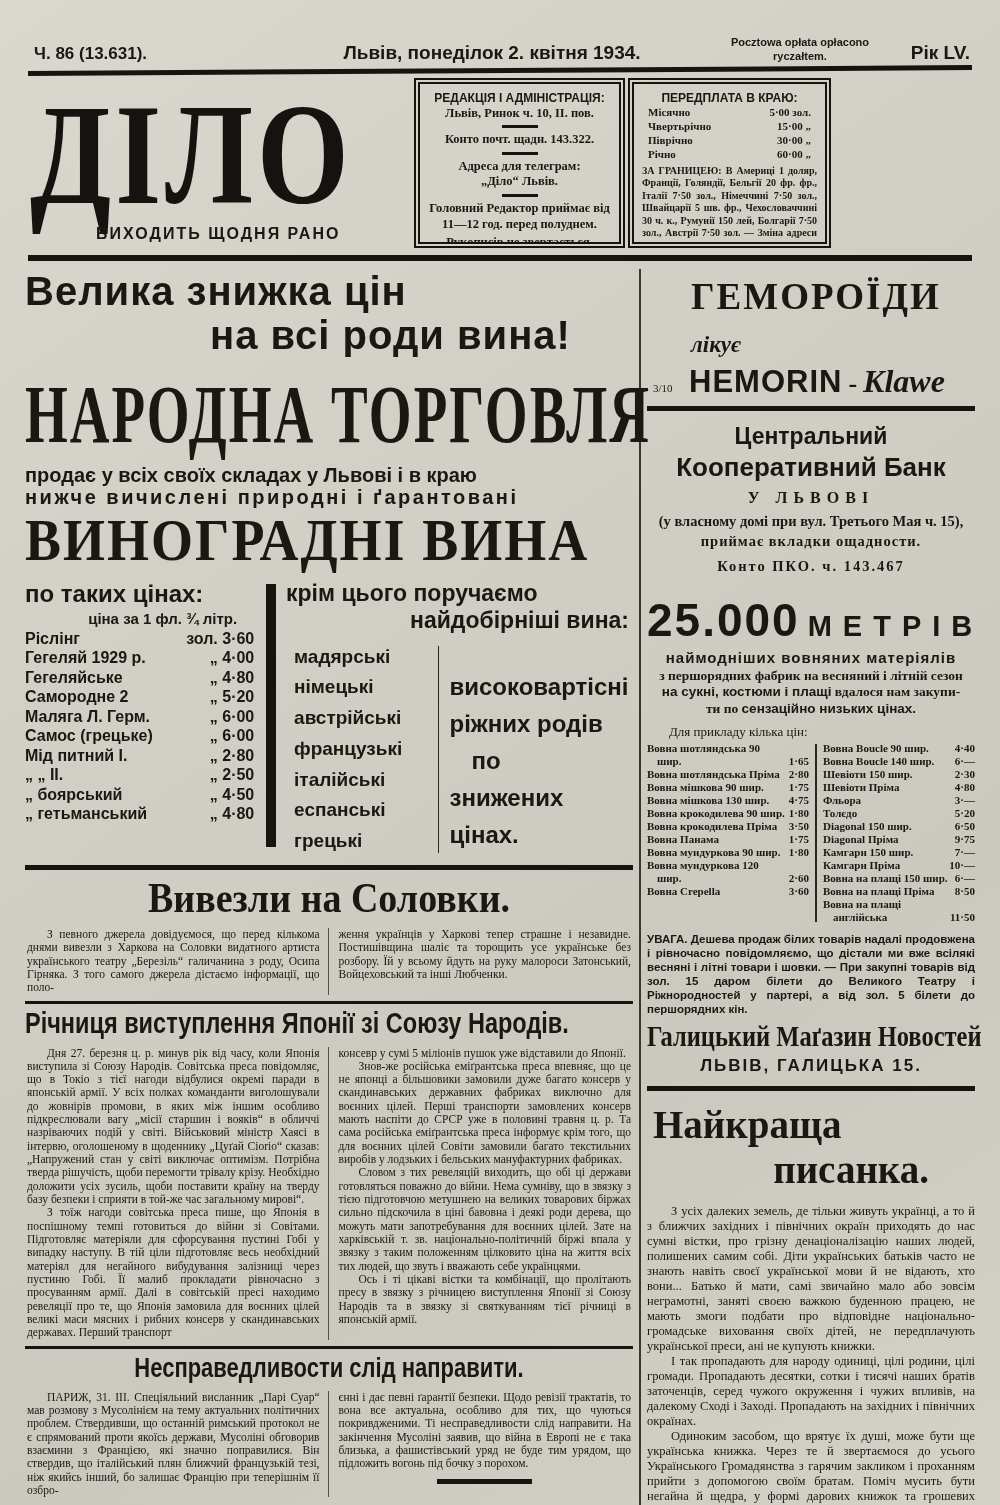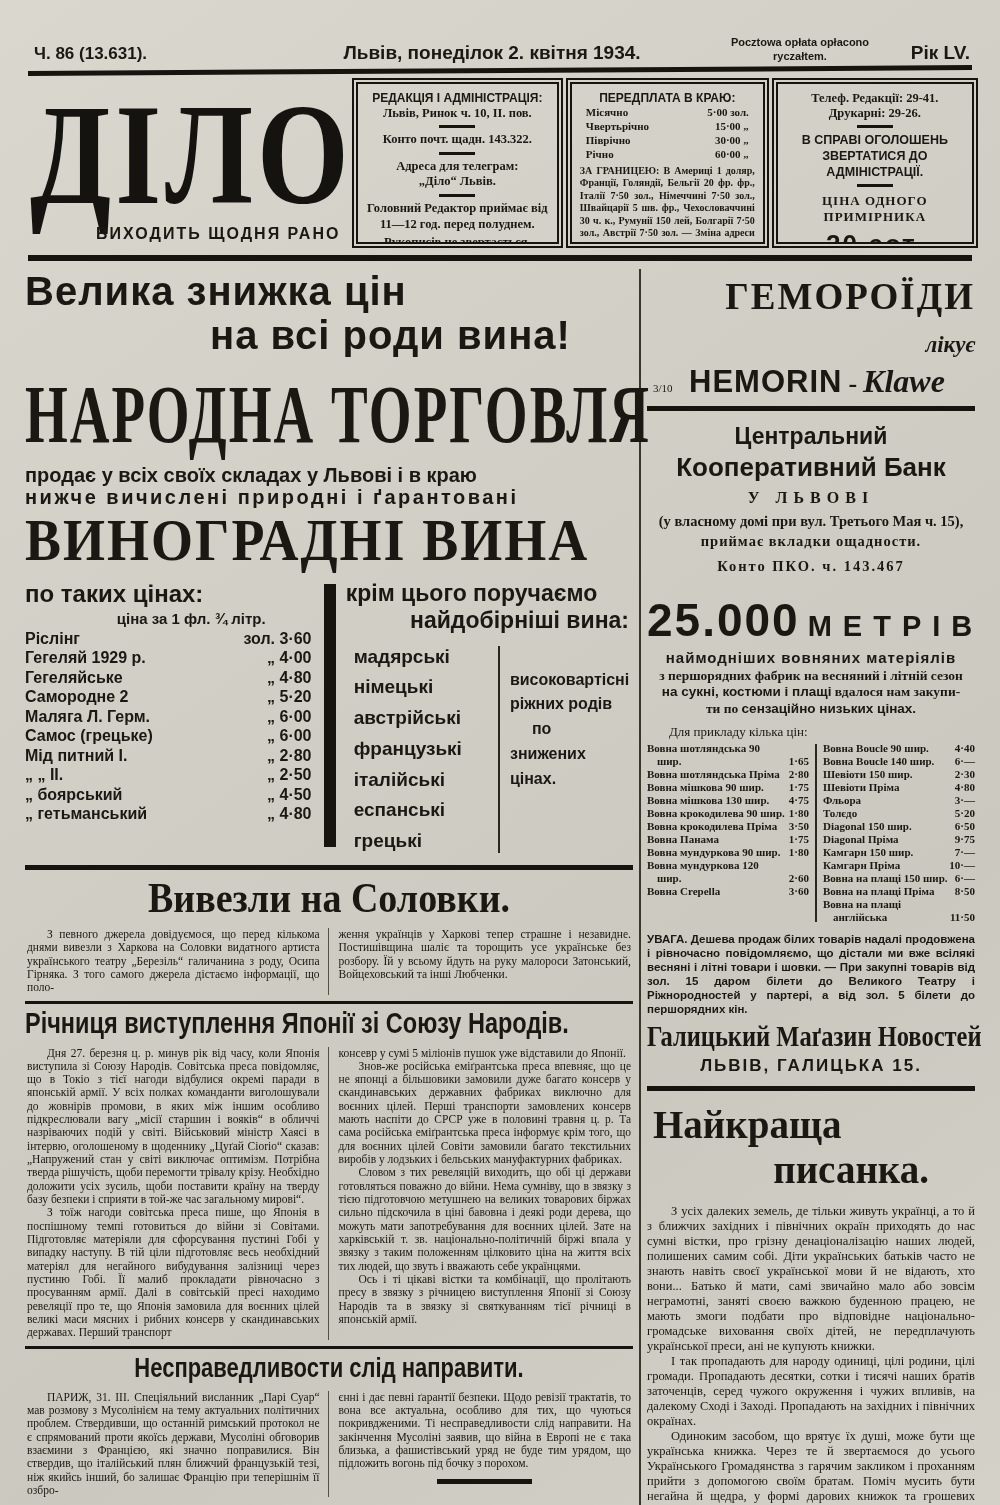--- a/index.html
+++ b/index.html
@@ -61,37 +61,37 @@
   .wa-pl-n{font-size:15px;text-align:center;margin:2px 0 2px 40px;}
   .price-row{display:flex;justify-content:space-between;font-size:16px;line-height:1.22;}
   .pr-p{padding-right:6px;}
   .thickbar{width:13px;background:#17140f;margin:4px 10px 10px 6px;}
   .wa-more{flex:1;font-family:"Liberation Sans",sans-serif;font-weight:bold;}
   .wa-more-h1{font-size:23px;}
   .wa-more-h2{font-size:23px;text-align:right;padding-right:4px;}
   .wa-more-body{display:flex;margin-top:8px;}
   .countries{width:138px;font-size:19px;line-height:1.62;padding-left:8px;}
   .vline{width:2px;background:#2a2620;margin:4px 10px;}
-  .wa-note{font-size:16px;line-height:1.55;padding-top:26px;}
+  .wa-note{font-size:24px;line-height:1.55;padding-top:26px;}
   .wa-note .n3{padding-left:22px;}
   
   .t-serif{font-family:"Liberation Serif",serif;font-weight:bold;font-size:38px;text-align:center;
     margin:2px 0 8px 0;transform:scaleY(1.1);}
   .t-sans{font-family:"Liberation Sans",sans-serif;font-weight:bold;font-size:23.5px;white-space:nowrap;
     transform:scaleY(1.25);transform-origin:center;margin:6px 0 10px 0;}
   .t-sans-c{text-align:center;font-size:22px;}
   .cols2{display:flex;}
   .tcol{width:50%;padding:0 8px 0 2px;text-align:justify;font-size:11.5px;line-height:1.16;}
   .tcol + .tcol{border-left:1px solid #55503f;padding-left:10px;padding-right:2px;}
   .tcol p{margin:0;text-indent:20px;}
   .tcol p.noind{text-indent:0;}
   .endbar{width:95px;height:5px;background:#17140f;margin:8px auto 0 auto;}
   
   .hemorin{padding:6px 0 4px 6px;}
-  .hm-l1{font-size:37px;font-weight:bold;letter-spacing:2px;padding-left:38px;text-align:right;}
+  .hm-l1{font-size:37px;font-weight:bold;letter-spacing:2px;padding-left:38px;}
   .hm-it{font-style:italic;font-weight:bold;font-size:23px;letter-spacing:0;}
   .hm-l2{display:flex;align-items:baseline;margin-top:2px;}
   .hm-mark{font-size:11px;width:36px;}
   .hm-brand{font-family:"Liberation Sans",sans-serif;font-weight:bold;font-size:31px;letter-spacing:1px;}
   .hm-dash{font-weight:bold;font-size:26px;padding:0 6px;}
   .hm-klawe{font-style:italic;font-weight:bold;font-size:32px;font-family:"Liberation Serif",serif;}
   .bank{text-align:center;font-weight:bold;padding:12px 0 10px 0;}
   .bk1{font-family:"Liberation Sans",sans-serif;font-size:23px;}
   .bk2{font-family:"Liberation Sans",sans-serif;font-size:26px;margin-top:2px;}
   .bk3{font-size:16px;letter-spacing:6px;margin-top:6px;}
@@ -175,29 +175,20 @@
               <span>30·00  „</span>
             </div>
 
             <div class="sub-row">
               <span>Річно</span>
               <span>60·00  „</span>
             </div>
           </div>
         <div class="sub-abroad">ЗА ГРАНИЦЕЮ: В Америці 1 доляр, Франції, Голяндії, Бельгії 20 фр. фр., Італії 7·50 зол., Німеччині 7·50 зол., Швайцарії 5 шв. фр., Чехословаччині 30 ч. к., Румунії 150 лей, Болгарії 7·50 зол., Австрії 7·50 зол. — Зміна адреси 1 зол.</div>
       </div>
-      <div class="mbox mbox-contact">
-        <div>Телеф. Редакції: 29-41.</div>
-        <div>Друкарні: 29-26.</div>
-        <div class="sep"></div>
-        <div class="contact-ads">В СПРАВІ ОГОЛОШЕНЬ ЗВЕРТАТИСЯ ДО АДМІНІСТРАЦІЇ.</div>
-        <div class="sep"></div>
-        <div class="contact-price">ЦІНА ОДНОГО ПРИМІРНИКА</div>
-        <div class="contact-20">20 сот.</div>
-      </div>
     </div>
   </div>
   <div class="rule rule-mid"></div>
 
   <div class="main">
 
     <div class="col-left">
 
       <section class="wine-ad">
         <div class="wa-h1">Велика знижка цін</div>

